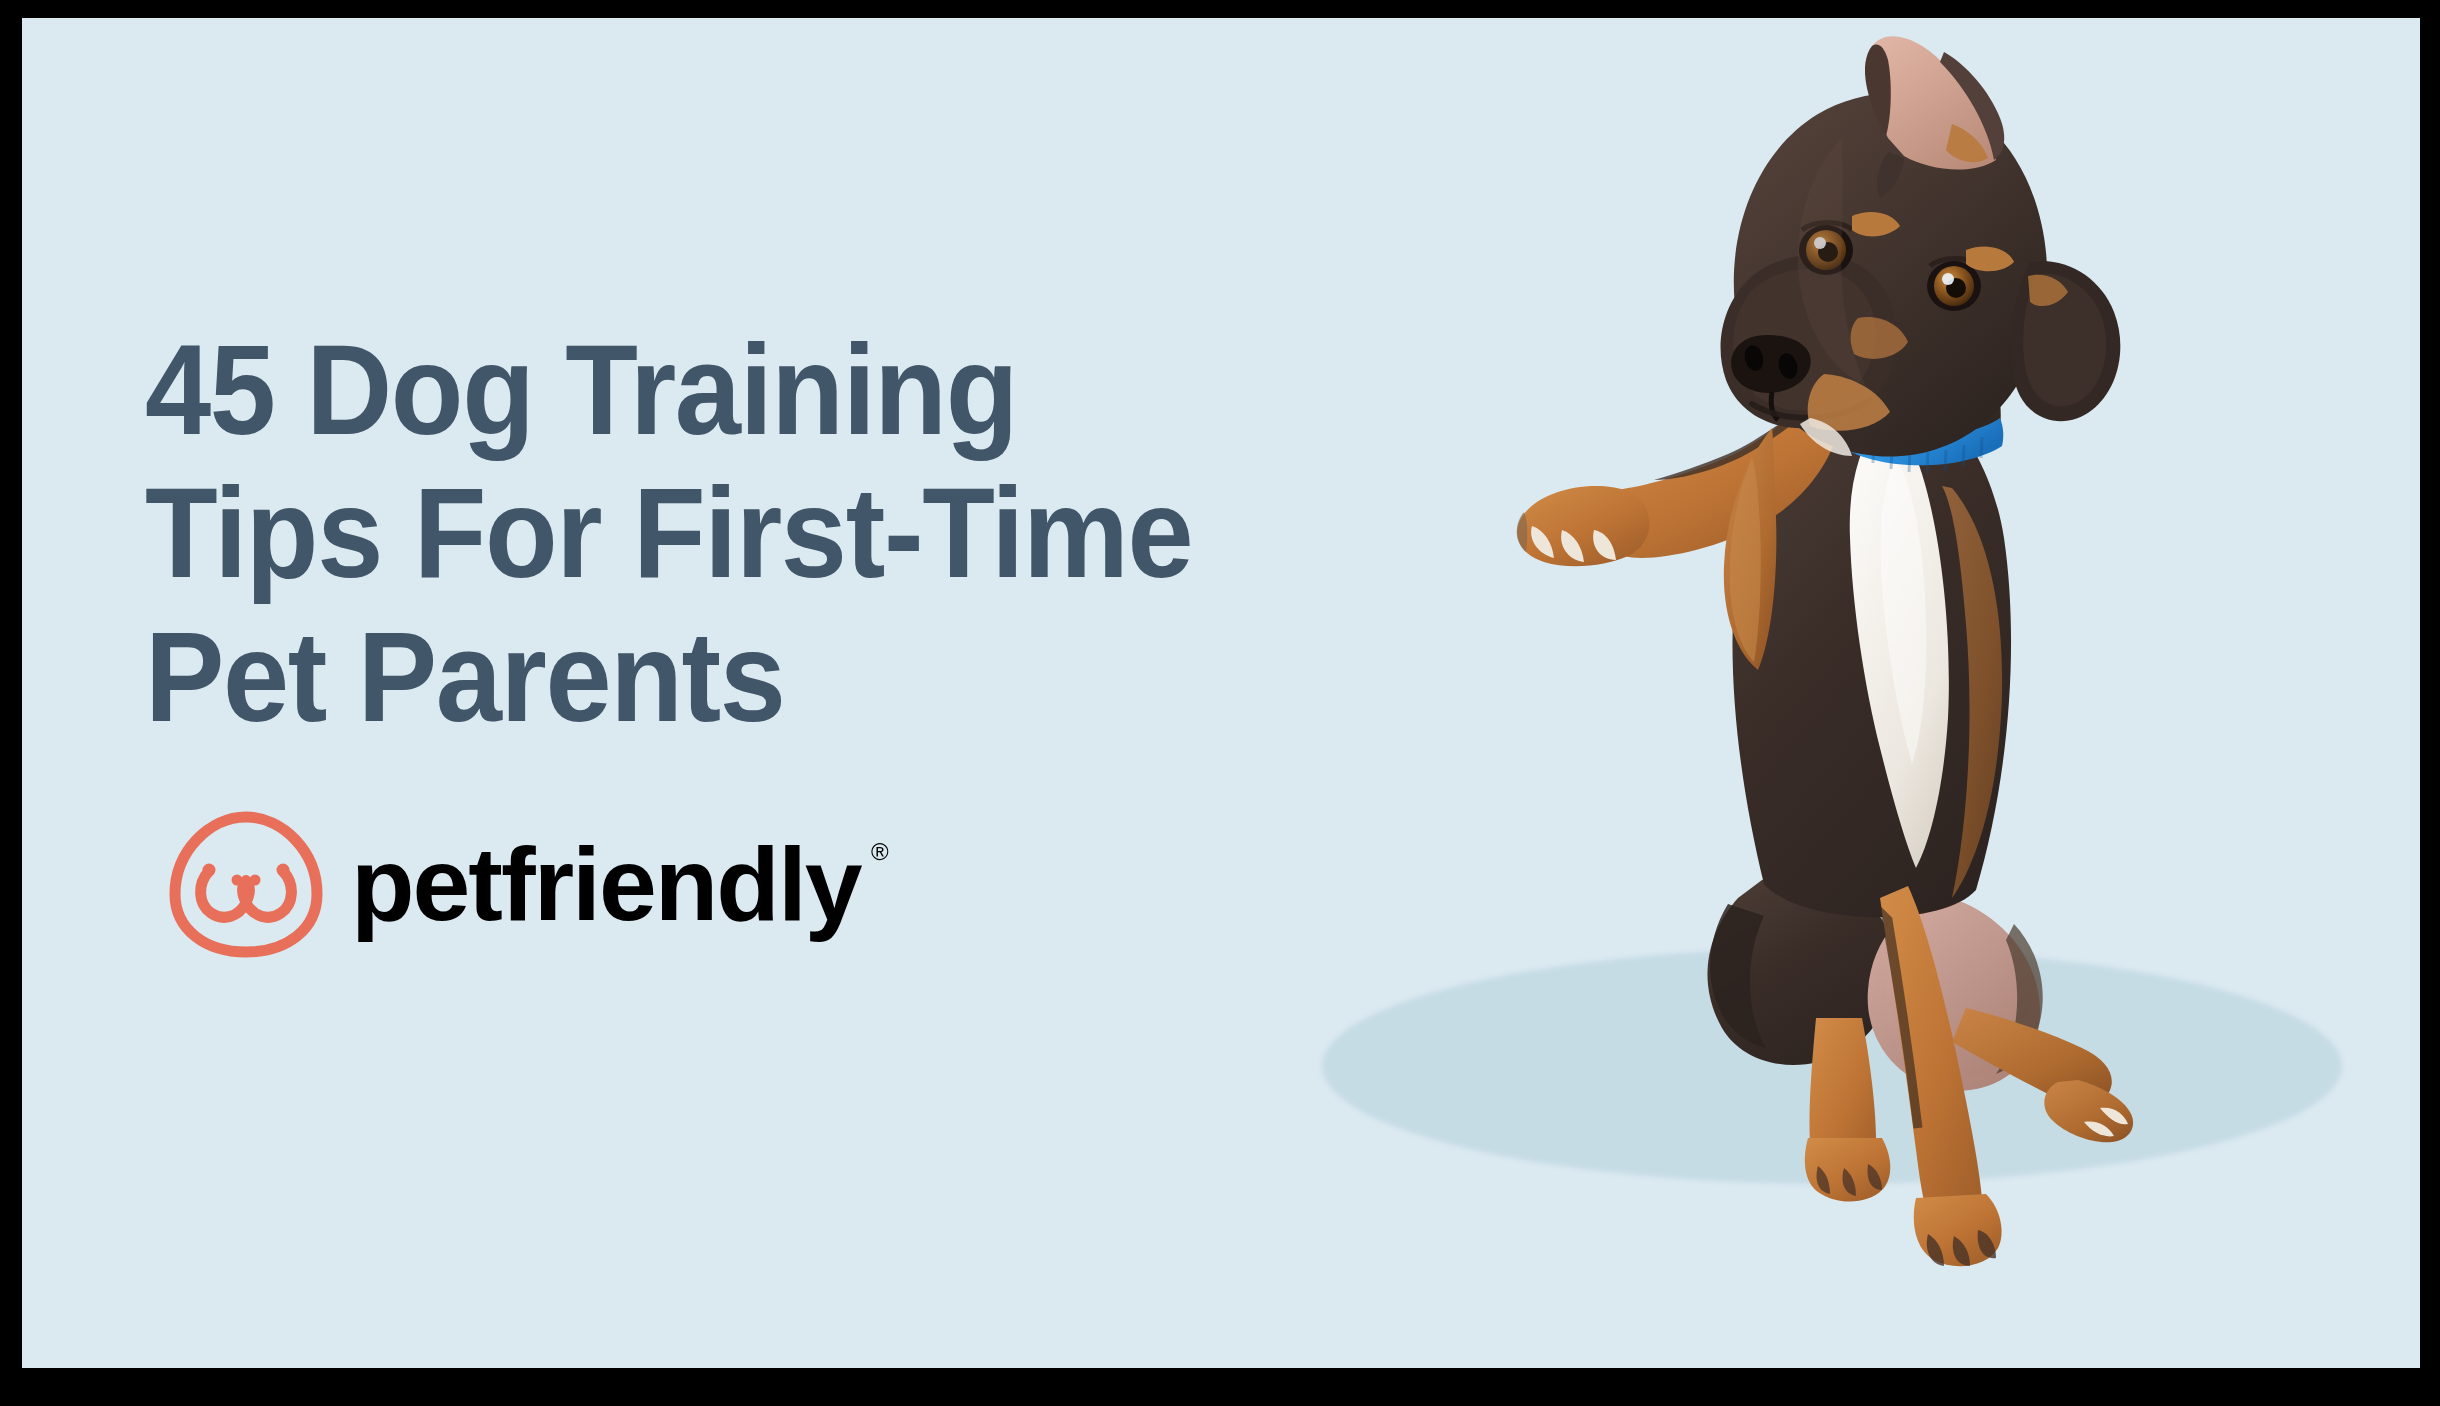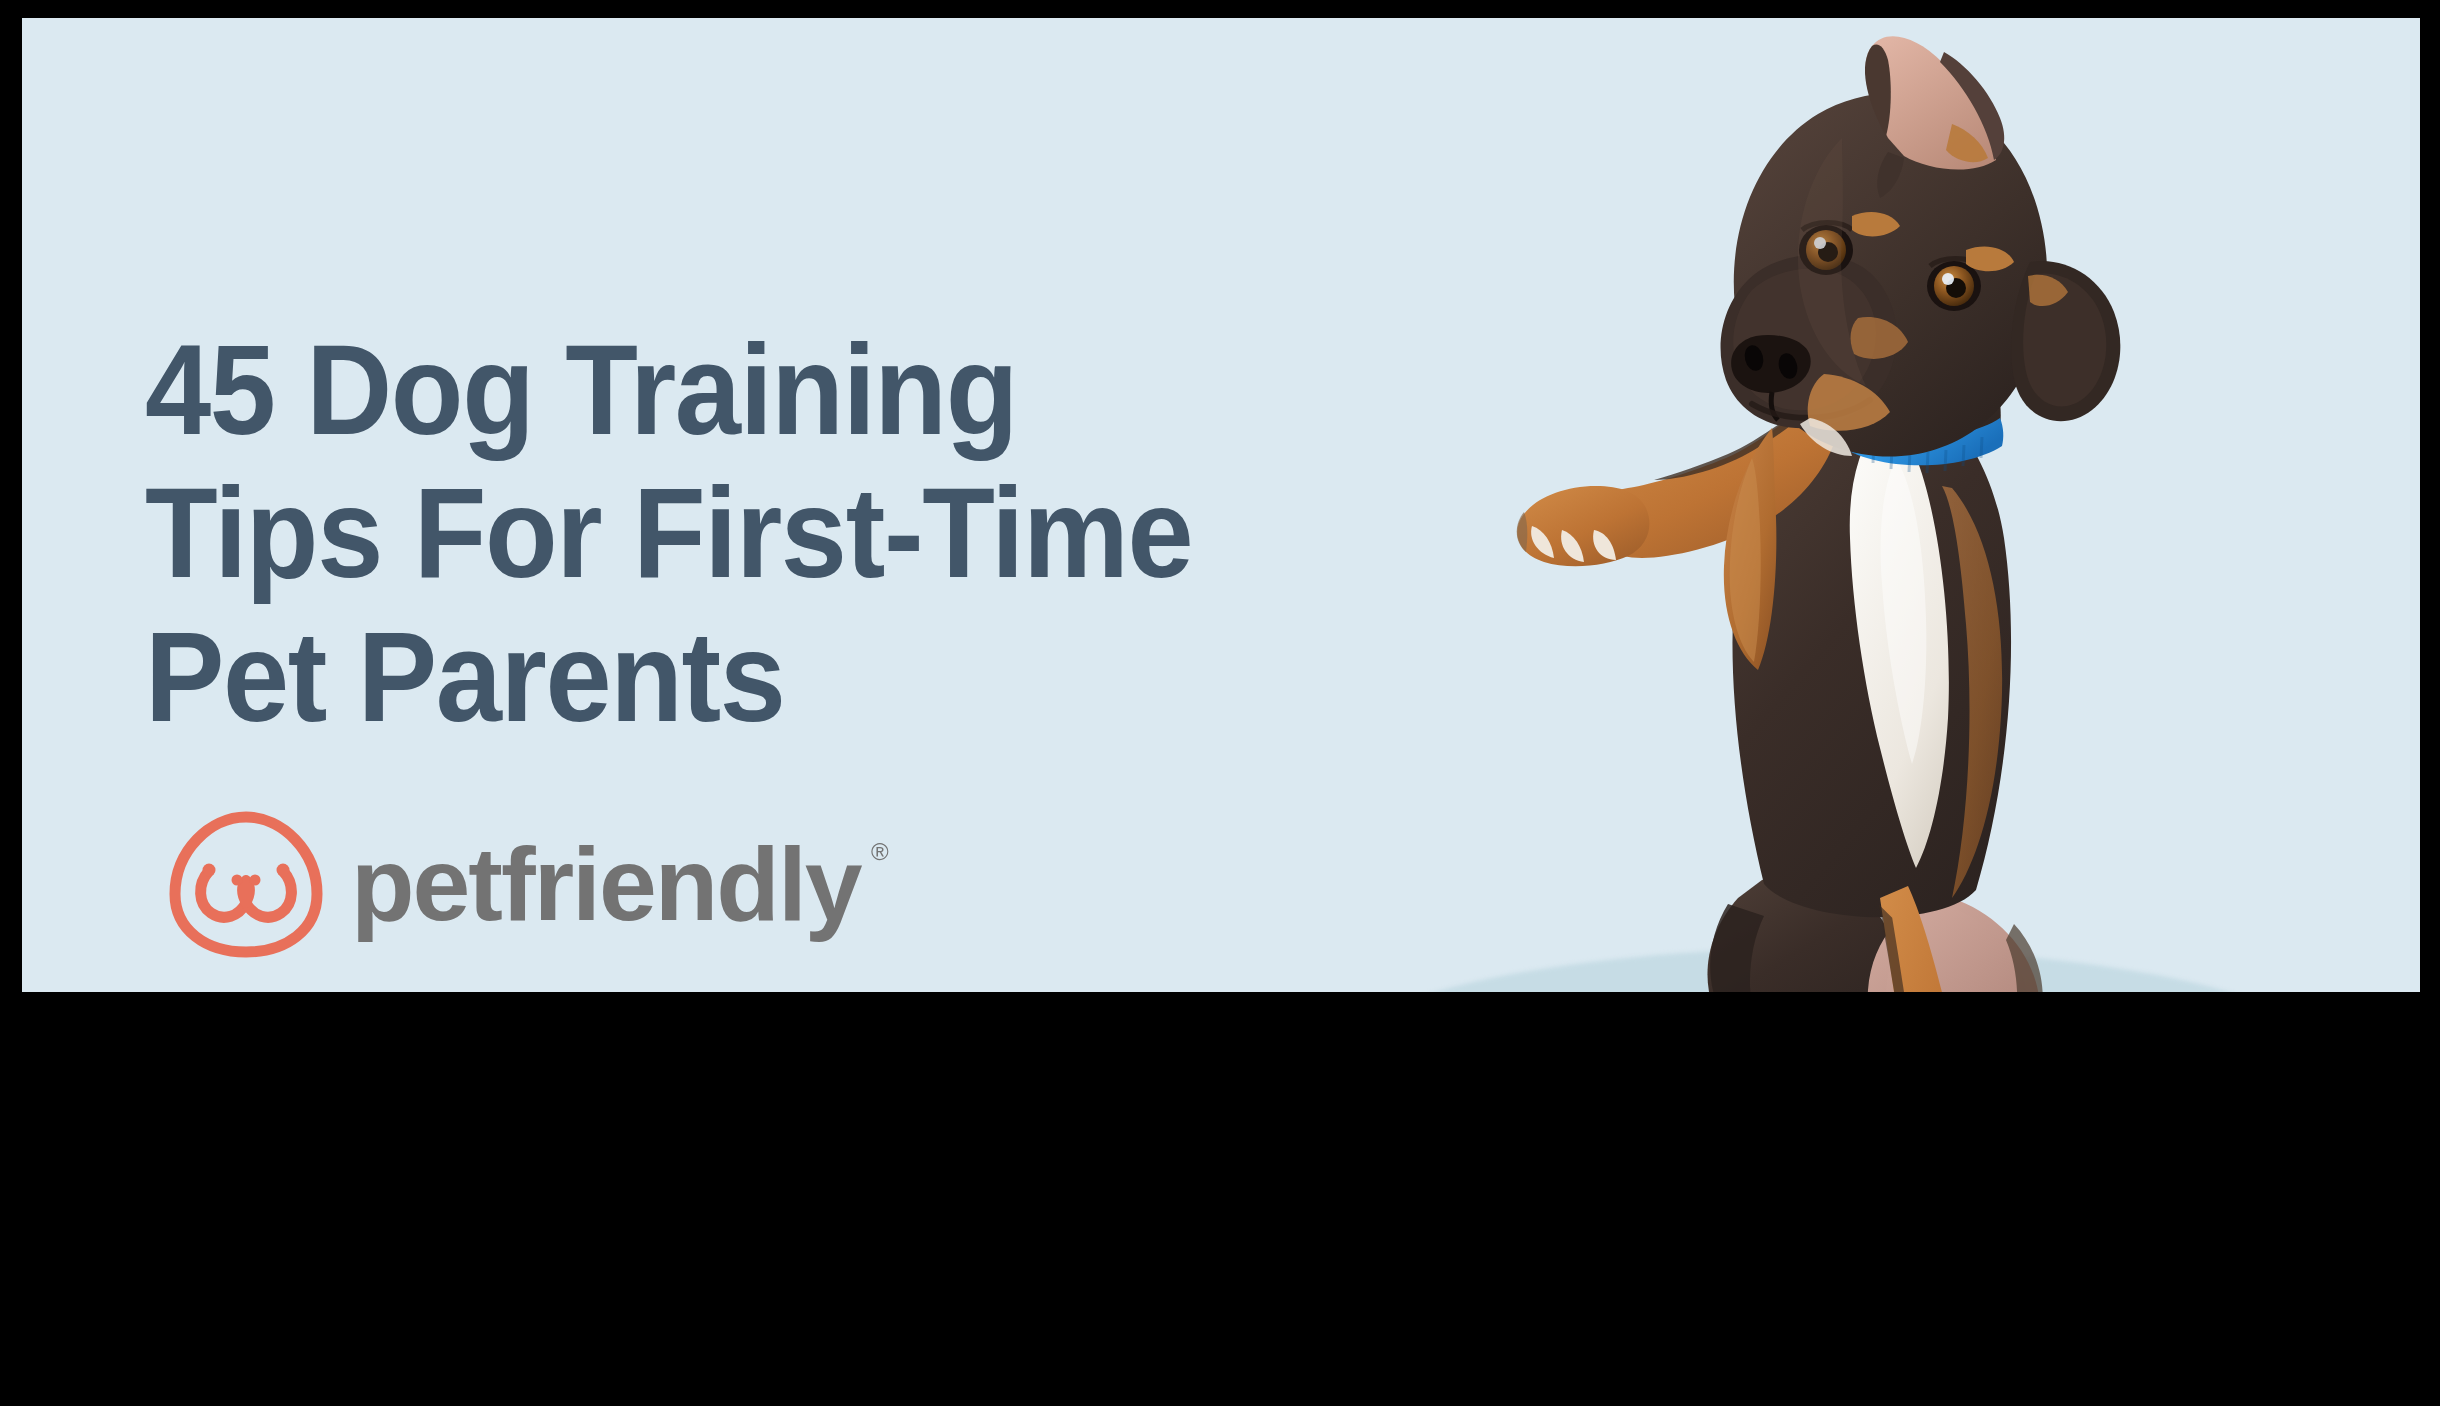--- a/index.html
+++ b/index.html
@@ -22,21 +22,21 @@
     height: 1406px;
     background: #000000;
   }
 
   
   .hero-card {
     position: absolute;
     left: 22px;
     top: 18px;
     width: 2398px;
-    height: 974px;
+    height: 1350px;
     background: #dbe9f1;
     overflow: hidden;
   }
 
   
   .headline-block {
     position: absolute;
     left: 123px;
     top: 300px;
     width: 1320px;
@@ -67,21 +67,21 @@
     gap: 26px;
   }
   .brand-mark {
     width: 158px;
     height: 148px;
     flex: none;
     display: block;
   }
   .brand-wordmark {
     position: relative;
-    color: #737373;
+    color: #000000;
     font-family: "Liberation Sans", sans-serif;
     font-weight: bold;
     font-size: 104px;
     line-height: 1;
     letter-spacing: -2px;
     white-space: nowrap;
     padding-right: 26px;
   }
   .brand-reg {
     position: absolute;

